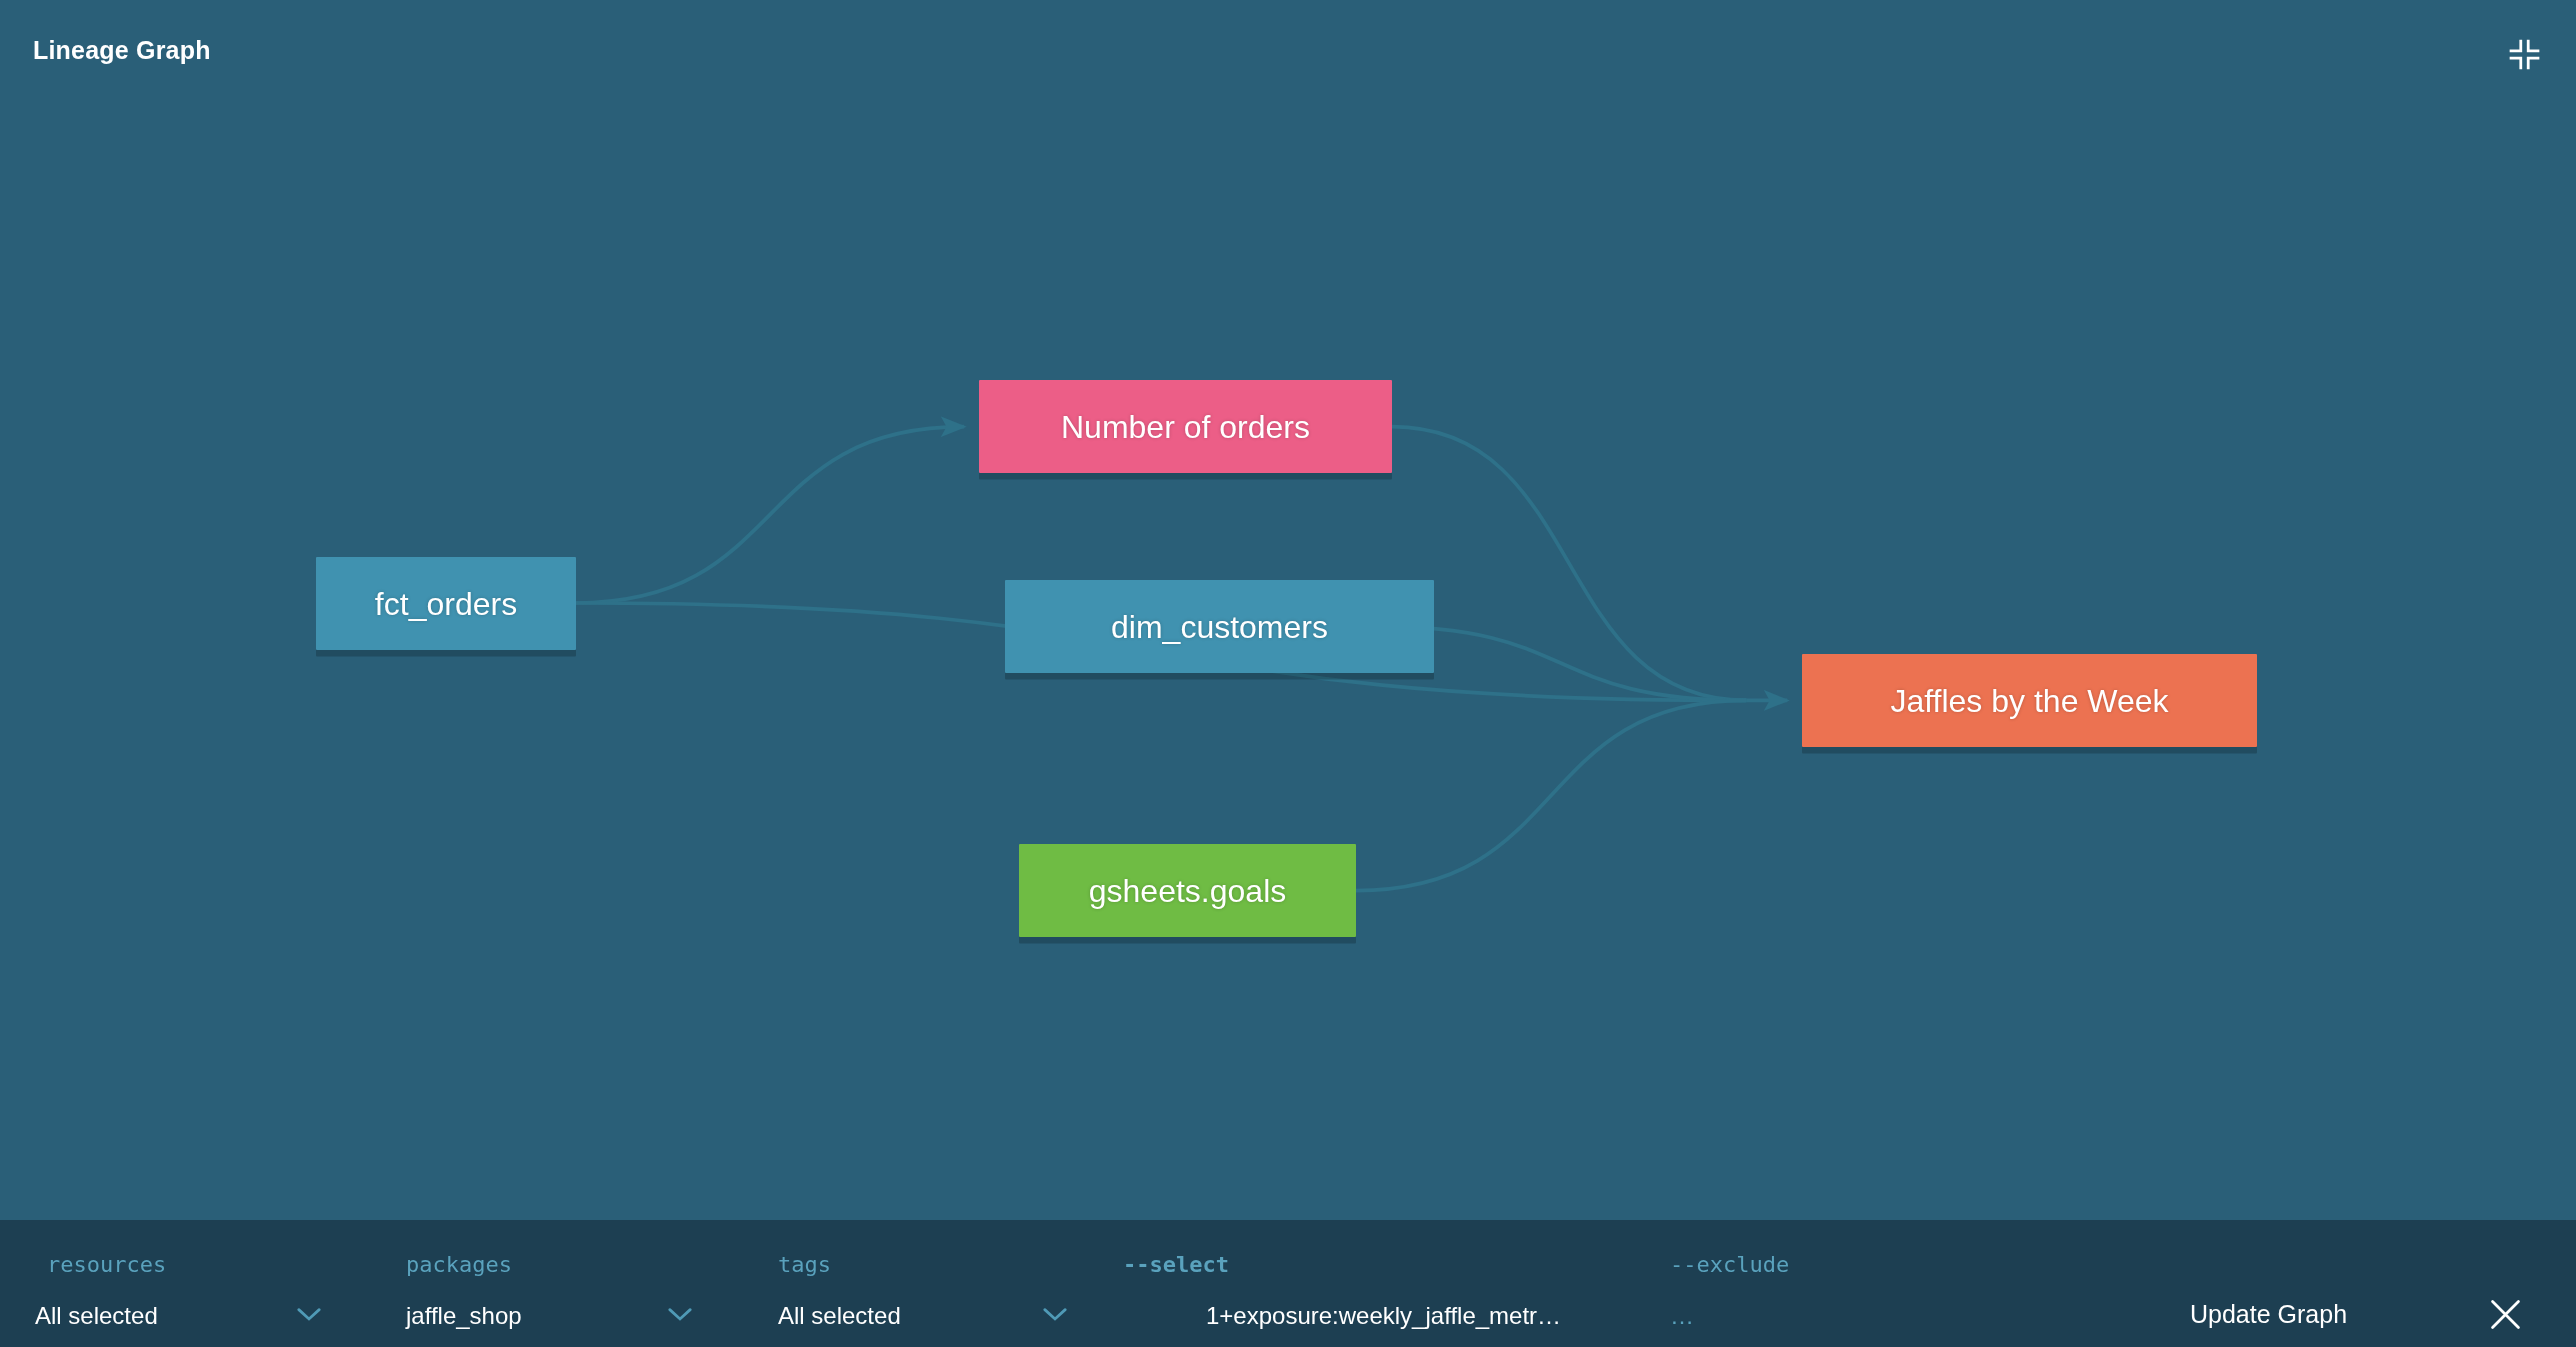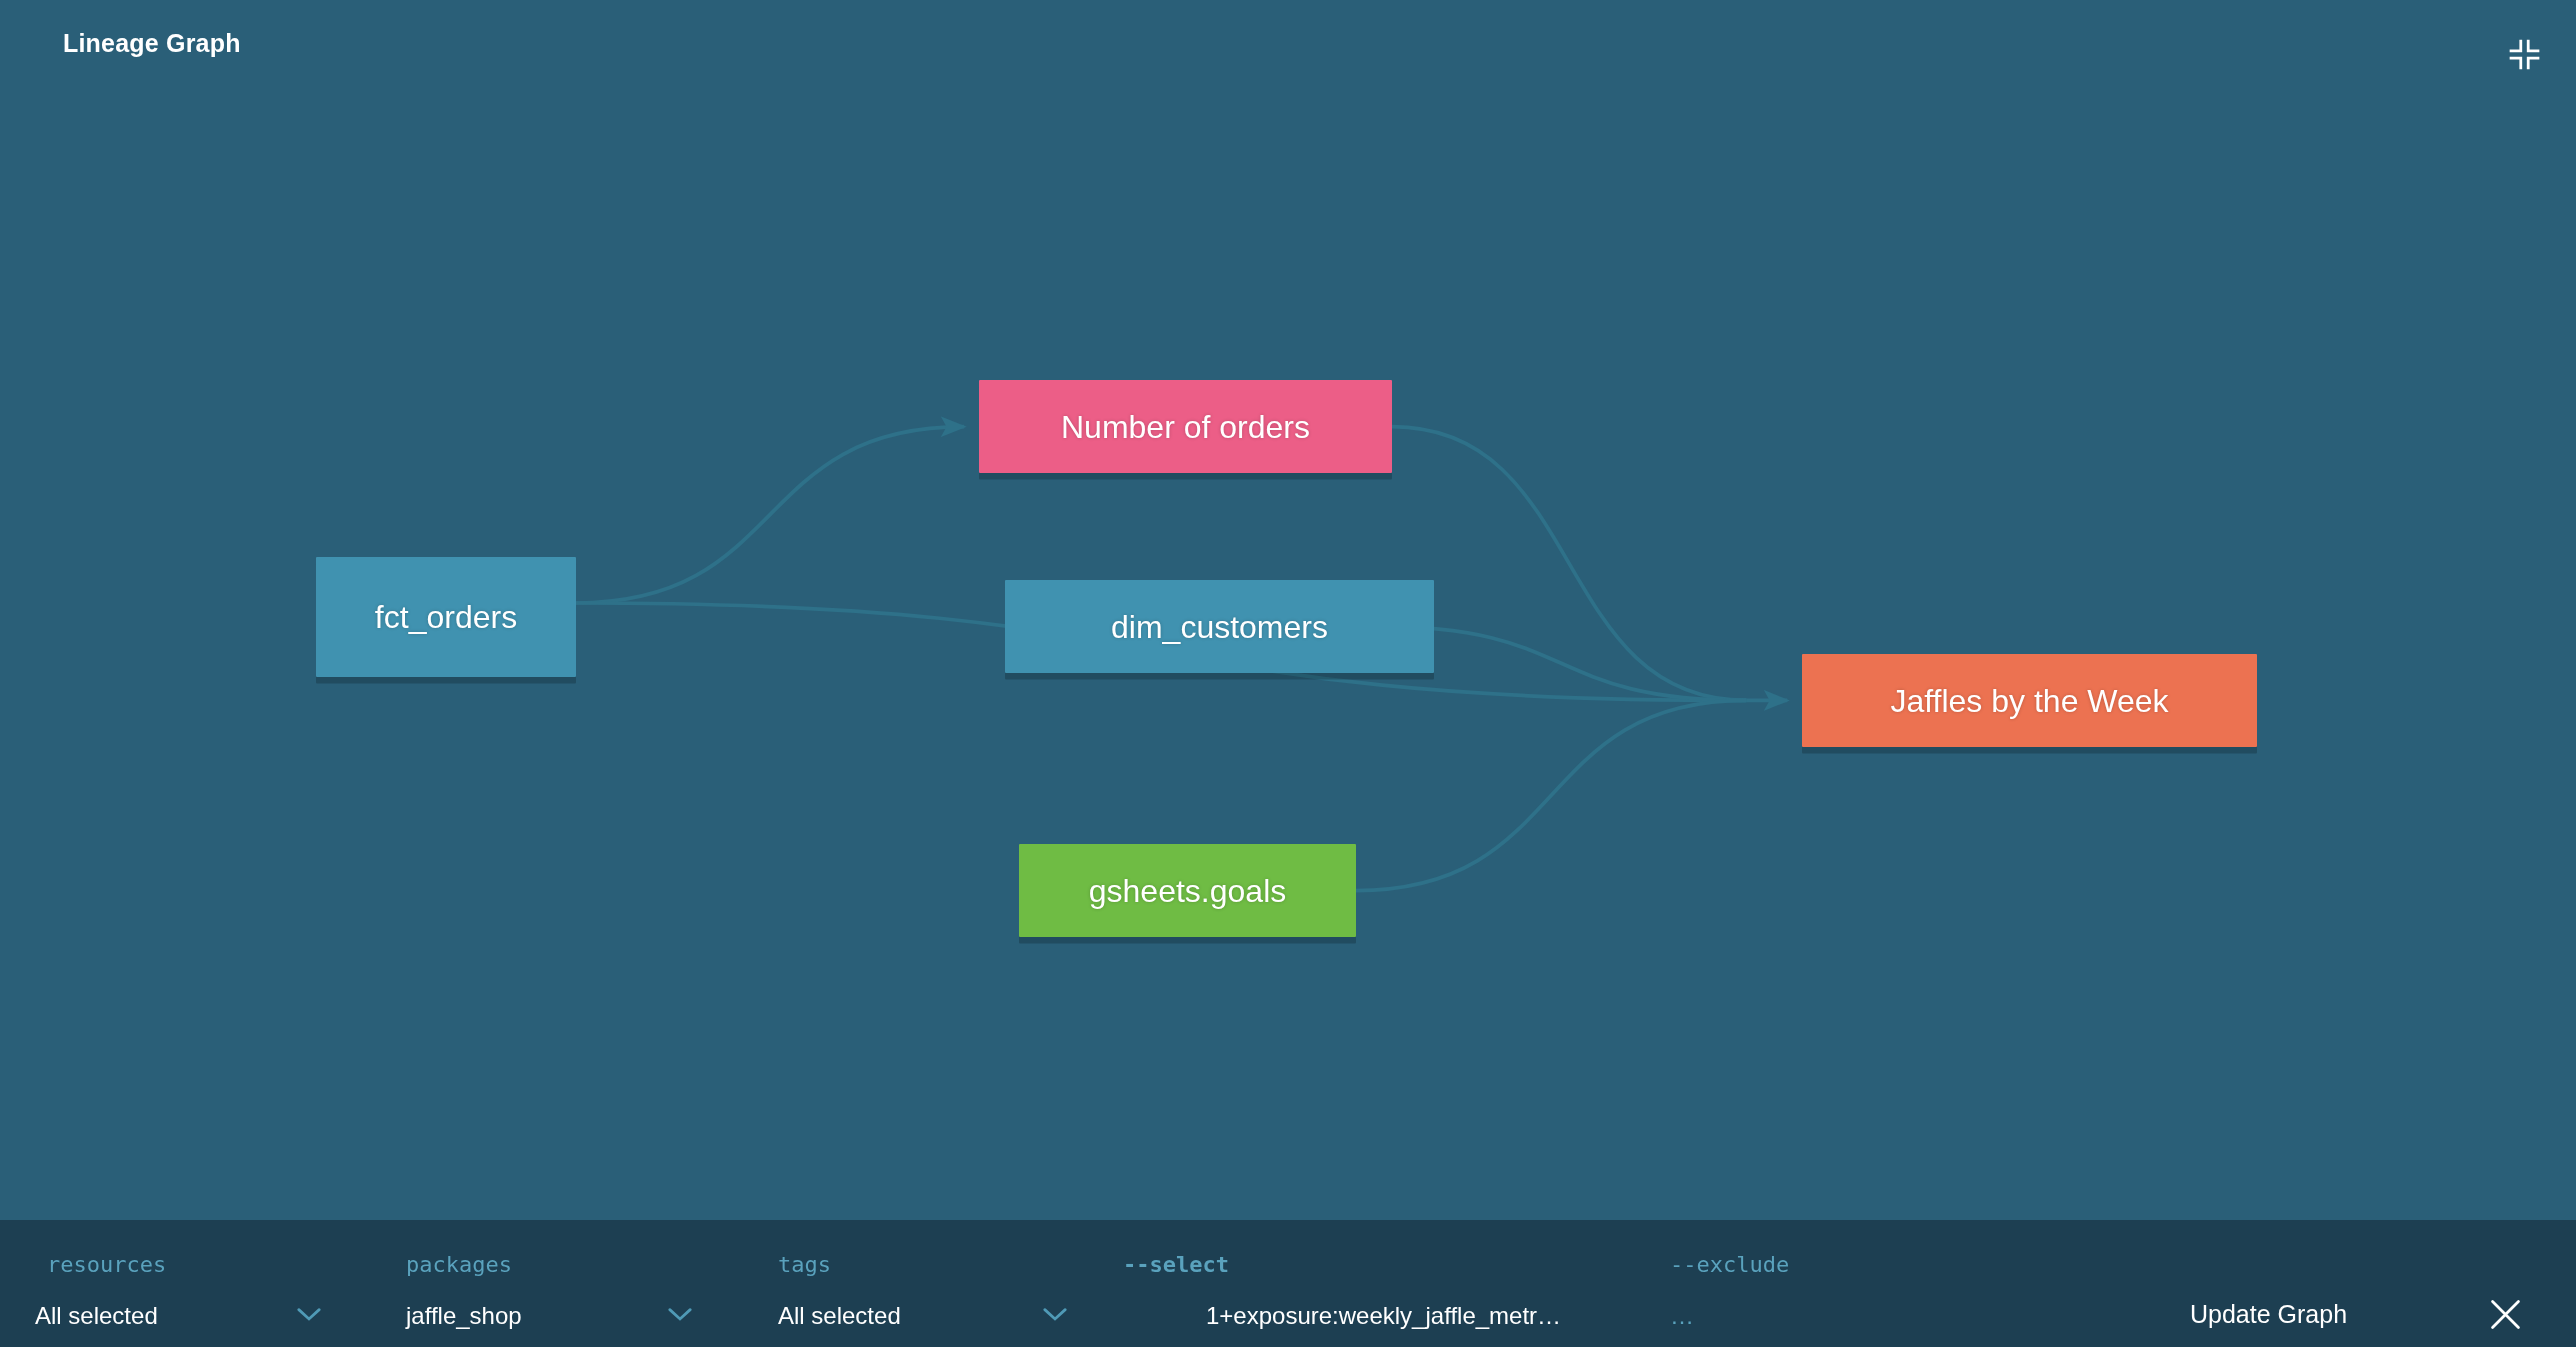--- a/index.html
+++ b/index.html
@@ -22,27 +22,26 @@
   
   .header {
     position: absolute;
     top: 0; left: 0;
     width: 2576px;
     height: 102px;
   }
   .header-title {
     position: absolute;
     left: 33px;
-    top: 29px;
+    top: 36px;
     font-size: 25px;
     font-weight: bold;
     color: #ffffff;
     letter-spacing: 0.2px;
     white-space: nowrap;
-    margin-left: 30px;
   }
   .collapse-btn {
     position: absolute;
     right: 32px;
     top: 35px;
     width: 39px;
     height: 39px;
     cursor: pointer;
   }
   .collapse-btn svg { display: block; }
@@ -159,21 +158,21 @@
           </marker>
         </defs>
         <path d="M 620,540 C 850.45,540 808.55,350 1039,350" stroke="#2e7189" stroke-width="4" fill="none" marker-end="url(#arrow)"></path>
         <path d="M 620,540 C 1314.1,540 1187.9,645 1882,645" stroke="#2e7189" stroke-width="4" fill="none"></path>
         <path d="M 1500,350 C 1710.1,350 1671.9,645 1882,645" stroke="#2e7189" stroke-width="4" fill="none"></path>
         <path d="M 1483,565 C 1702.45,565 1662.55,645 1882,645" stroke="#2e7189" stroke-width="4" fill="none"></path>
         <path d="M 1461,850 C 1692.55,850 1650.45,645 1882,645" stroke="#2e7189" stroke-width="4" fill="none"></path>
         <path d="M 1882,645 L 1926,645" stroke="#2e7189" stroke-width="4" fill="none" marker-end="url(#arrow)"></path>
       </svg>
     <div id="node-layer">
-        <div class="node" style="left: 316px; top: 455px; width: 260px; height: 120px; background: rgb(64, 146, 176);">
+        <div class="node" style="left: 316px; top: 455px; width: 260px; height: 93px; background: rgb(64, 146, 176);">
           <span>fct_orders</span>
         </div>
         <div class="node" style="left: 979px; top: 278px; width: 413px; height: 93px; background: rgb(236, 94, 135);">
           <span>Number of orders</span>
         </div>
         <div class="node" style="left: 1005px; top: 478px; width: 429px; height: 93px; background: rgb(64, 146, 176);">
           <span>dim_customers</span>
         </div>
         <div class="node" style="left: 1019px; top: 742px; width: 337px; height: 93px; background: rgb(111, 188, 68);">
           <span>gsheets.goals</span>

